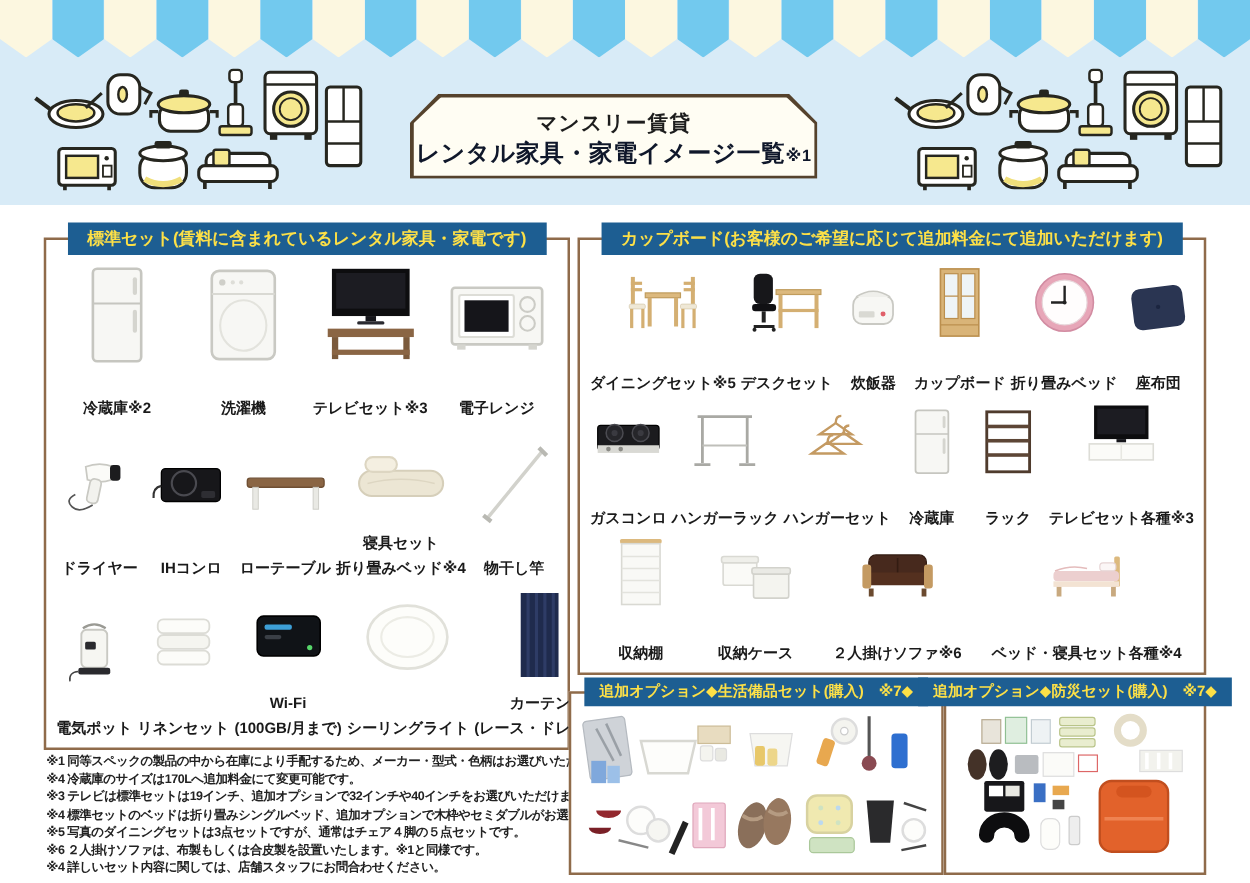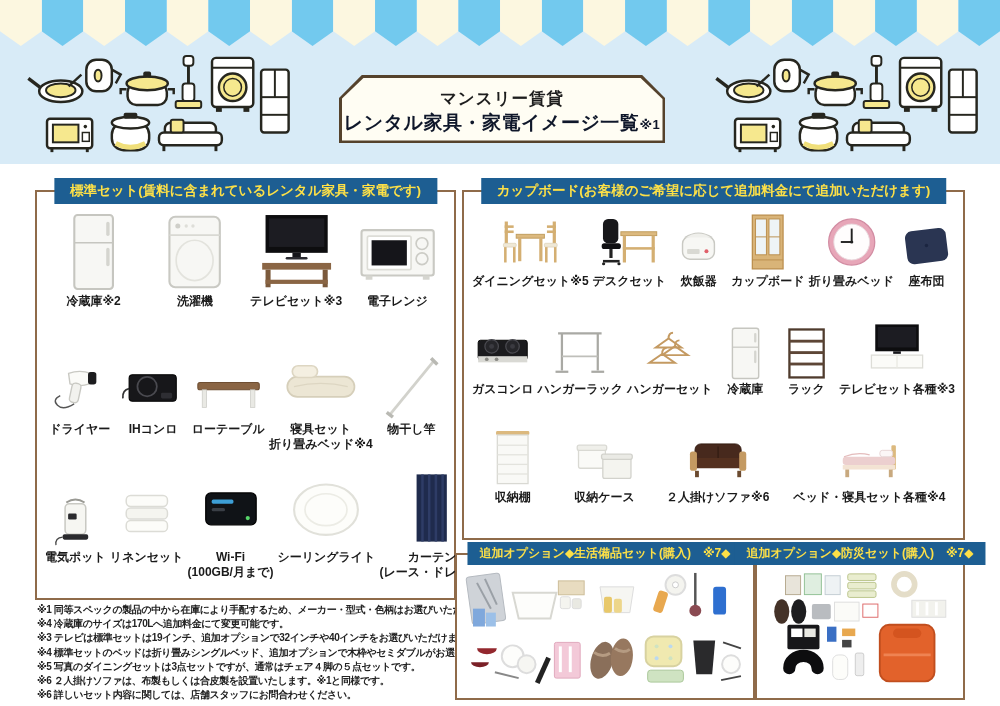--- a/index.html
+++ b/index.html
@@ -9,40 +9,40 @@
   
   .top-band { position:absolute; left:0; top:0; width:1000px; height:164px; background:var(--band-bg,#d8ebf7); }
   .awning { position:absolute; left:0; top:0; width:1000px; height:46px; display:flex; }
   .stripe { flex:1; clip-path:polygon(0 0,100% 0,100% 68%,50% 100%,0 68%); }
 
   .icons-left  { position:absolute; left:22px;  top:50px; width:272px; height:110px; }
   .icons-right { position:absolute; right:18px; top:50px; width:272px; height:110px; }
   .icons-left svg, .icons-right svg { width:100%; height:100%; }
 
   
-  .plaque { position:absolute; left:339px; top:75px; width:326px; height:68px;
+  .plaque { position:absolute; left:328px; top:75px; width:326px; height:68px;
             background:#55422c; clip-path:polygon(0 34%,7% 0,93% 0,100% 34%,100% 100%,0 100%); }
   .plaque-inner { position:absolute; left:2.5px; top:2.5px; right:2.5px; bottom:2.5px; background:#fffdf3;
             clip-path:polygon(0 34%,7% 0,93% 0,100% 34%,100% 100%,0 100%);
             display:flex; flex-direction:column; align-items:center; justify-content:center; padding-top:6px; }
   .t1 { font-size:16.5px; font-weight:bold; color:#1d1d1d; letter-spacing:1px; }
   .t2 { font-size:19px;  font-weight:bold; color:#0f172a; letter-spacing:0.5px; }
   .t2 .note { font-size:13px; }
 
   
   .panel { position:absolute; border:2px solid var(--border-brown,#8f6b4a); background:#fff; }
   .panel-std { left:35px;  top:190px; width:421px; height:410px; }
   .panel-opt { left:462px; top:190px; width:503px; height:350px; }
   .band { position:absolute; top:-14px; left:50%; transform:translateX(-50%);
           background:var(--header-blue,#1d5e92); color:#fde047; font-weight:bold; font-size:13.5px;
           padding:4px 16px; white-space:nowrap; z-index:2; }
 
   .pgrid { display:flex; flex-direction:column; width:100%; height:100%; padding:16px 6px 6px; }
   .prow { flex:1; display:flex; align-items:flex-end; }
-  .prod { flex:1; display:flex; flex-direction:column; align-items:center; justify-content:flex-start; height:100%; padding:2px; }
+  .prod { flex:1; display:flex; flex-direction:column; align-items:center; justify-content:space-between; height:100%; padding:2px; }
   .pimg { display:flex; align-items:flex-end; justify-content:center; width:100%; }
   .pgrid-std .pimg { height:84px; }
   .pgrid-opt .pimg { height:64px; }
   .pimg svg { height:100%; width:100%; }
   .plabel { font-size:12px; font-weight:bold; color:#1a1a1a; text-align:center; line-height:1.25; white-space:nowrap; }
 
   
   .footnotes { position:absolute; left:37px; top:603px; width:420px; }
   .fnote { font-size:10px; font-weight:bold; color:#222; line-height:1.42; letter-spacing:-0.4px; white-space:nowrap; }
 
@@ -544,21 +544,21 @@
       </div>
   </div>
 
   <div class="footnotes">
       <div class="fnote">※1 同等スペックの製品の中から在庫により手配するため、メーカー・型式・色柄はお選びいただけません</div>
       <div class="fnote">※4 冷蔵庫のサイズは170Lへ追加料金にて変更可能です。</div>
       <div class="fnote">※3 テレビは標準セットは19インチ、追加オプションで32インチや40インチをお選びいただけます。</div>
       <div class="fnote">※4 標準セットのベッドは折り畳みシングルベッド、追加オプションで木枠やセミダブルがお選びいただけます。</div>
       <div class="fnote">※5 写真のダイニングセットは3点セットですが、通常はチェア４脚の５点セットです。</div>
       <div class="fnote">※6 ２人掛けソファは、布製もしくは合皮製を設置いたします。※1と同様です。</div>
-      <div class="fnote">※6 詳しいセット内容に関しては、店舗スタッフにお問合わせください。</div>
+      <div class="fnote">※4 詳しいセット内容に関しては、店舗スタッフにお問合わせください。</div>
     </div>
 
   <div class="box box-life">
     <div class="band">追加オプション◆生活備品セット(購入)　※7◆</div>
     <div class="collage">
       <svg viewBox="0 0 290 130">
         <rect x="0" y="0" width="290" height="130" fill="#fff"></rect>
         <rect x="8" y="10" width="34" height="48" rx="3" fill="#cfd3d8" stroke="#b5bac0" transform="rotate(-8 25 34)"></rect>
         <line x1="16" y1="18" x2="30" y2="44" stroke="#9aa0a6" stroke-width="2"></line>
         <line x1="24" y1="14" x2="36" y2="40" stroke="#9aa0a6" stroke-width="2"></line>

